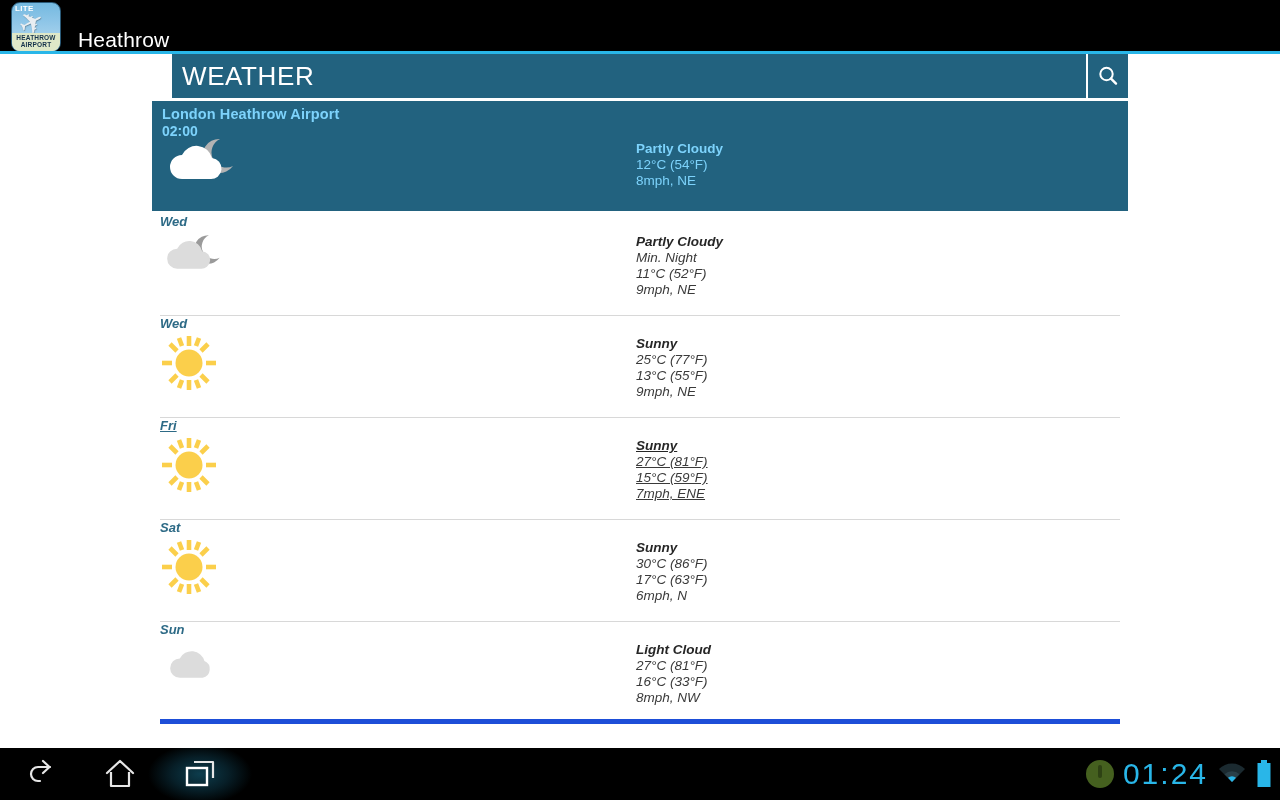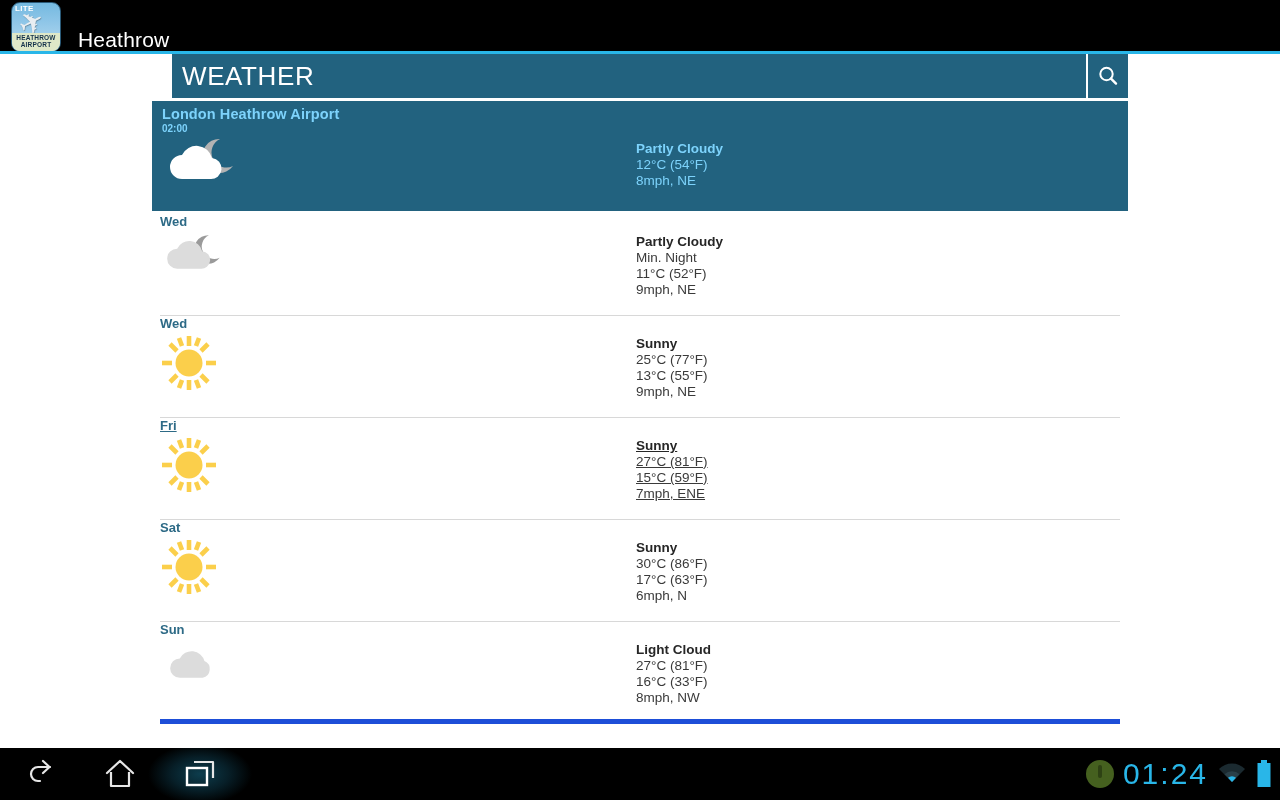--- a/index.html
+++ b/index.html
@@ -86,34 +86,35 @@
     position:absolute; left:152px; top:47px;
     width:976px; height:110px;
     background:#22627f; color:#7dd3fc;
   }
   .cur-place {
     position:absolute; left:10px; top:5px;
     font-size:14.5px; font-weight:bold; letter-spacing:.1px;
   }
   .cur-time {
     position:absolute; left:10px; top:22px;
-    font-size:10px; font-weight:bold;
+    font-size:14px; font-weight:bold;
   }
   .cur-icon { position:absolute; left:10px; top:34px; }
   .cur-info {
     position:absolute; left:484px; top:40px;
     font-size:13.5px; line-height:16px;
   }
   .cur-info .cond { font-weight:bold; }
 
   
   .flist { position:absolute; left:160px; top:160px; width:960px; }
   .frow {
     position:relative; height:102px;
     border-bottom:1px solid #d8d8d8;
+    font-style:italic;
   }
   .frow:last-of-type { border-bottom:5px solid #1d4ed8; }
   .fday {
     position:absolute; left:0; top:52px;
     font-size:13px; font-weight:bold; color:#2d6a86;
   }
   .frow.sel .fday { text-decoration:underline;text-align:center; }
   .ficon { position:absolute; left:0px; top:72px; }
   .finfo {
     position:absolute; left:476px; top:74px;

